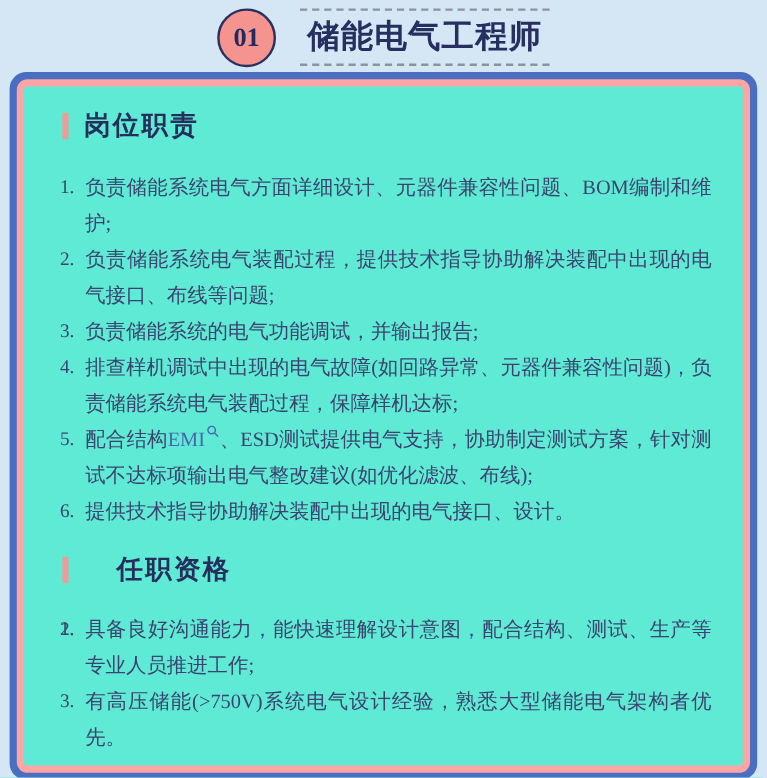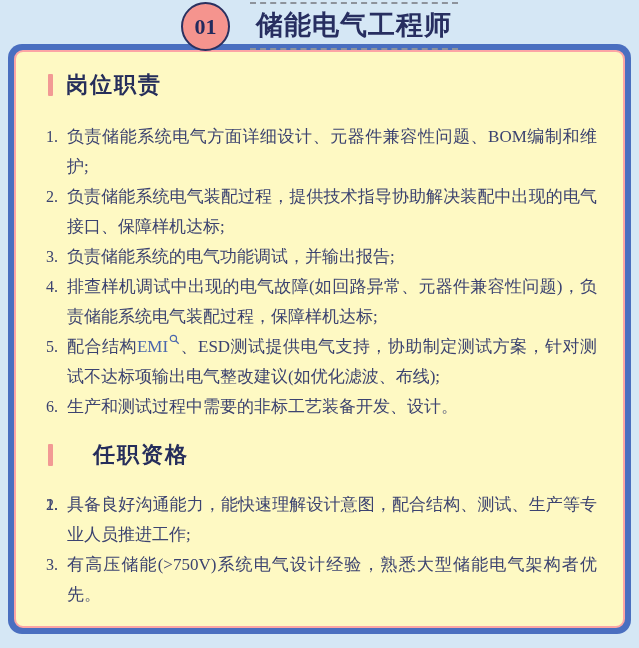--- a/index.html
+++ b/index.html
@@ -4,23 +4,23 @@
 <style>
   * { margin: 0; padding: 0; box-sizing: border-box; }
   html, body { width: 639px; height: 648px; overflow: hidden; }
   body {
     background: #d5e7f5;
     font-family: "Liberation Serif", "DejaVu Serif", serif;
   }
 
   
   .header {
-    height: 44px;
+    height: 60px;
     display: flex;
-    align-items: flex-start;
+    align-items: center;
     justify-content: center;
     gap: 4px;
     padding-top: 2px;
   }
   .badge-circle {
     width: 49px; height: 49px;
     border-radius: 50%;
     background: #f5948e;
     border: 2.5px solid #2a3160;
     display: flex; align-items: center; justify-content: center;
@@ -48,22 +48,22 @@
 
   
   .card-outer {
     margin: 0 8px;
     height: 590px;
     background: #4a6fc0;
     border-radius: 14px;
     padding: 6px;
   }
   .card-inner {
-    background: #fef9c3;
-    border: 2px solid #fca5a5;
+    background: #5eead4;
+    border: 6px solid #fca5a5;
     border-radius: 9px;
     height: 100%;
     padding: 18px 26px 0 26px;
     overflow: hidden;
   }
 
   
   .section-heading {
     display: flex;
     align-items: center;
@@ -137,40 +137,40 @@
       <span class="heading-text">岗位职责</span>
     </div>
 
     <ul class="job-list">
       <li>
         <span class="item-num">1.</span>
         <span>负责储能系统电气方面详细设计、元器件兼容性问题、BOM编制和维护;</span>
       </li>
       <li>
         <span class="item-num">2.</span>
-        <span>负责储能系统电气装配过程，提供技术指导协助解决装配中出现的电气接口、保障样机达标;</span>
+        <span>负责储能系统电气装配过程，提供技术指导协助解决装配中出现的电气接口、布线等问题;</span>
       </li>
       <li>
         <span class="item-num">3.</span>
         <span>负责储能系统的电气功能调试，并输出报告;</span>
       </li>
       <li>
         <span class="item-num">4.</span>
         <span>排查样机调试中出现的电气故障(如回路异常、元器件兼容性问题)，负责储能系统电气装配过程，保障样机达标;</span>
       </li>
       <li>
         <span class="item-num">5.</span>
         <span>配合结构</span><span class="emi-link"><span>EMI</span><svg class="search-icon-svg" viewBox="0 0 12 12">
               <circle cx="4.8" cy="4.8" r="3.4" fill="none" stroke="#4a67ad" stroke-width="1.3"></circle>
               <line x1="7.4" y1="7.4" x2="10.6" y2="10.6" stroke="#4a67ad" stroke-width="1.3"></line>
             </svg></span><span>、ESD测试提供电气支持，协助制定测试方案，针对测试不达标项输出电气整改建议(如优化滤波、布线);</span>
       </li>
       <li>
         <span class="item-num">6.</span>
-        <span>生产和测试过程中需要的非标工艺装备开发、设计。</span>
+        <span>提供技术指导协助解决装配中出现的电气接口、设计。</span>
       </li>
     </ul>
 
     <div class="section-heading second">
       <span class="heading-bar"></span>
       <span class="heading-text">任职资格</span>
     </div>
 
     <ul class="job-list">
       <li>

